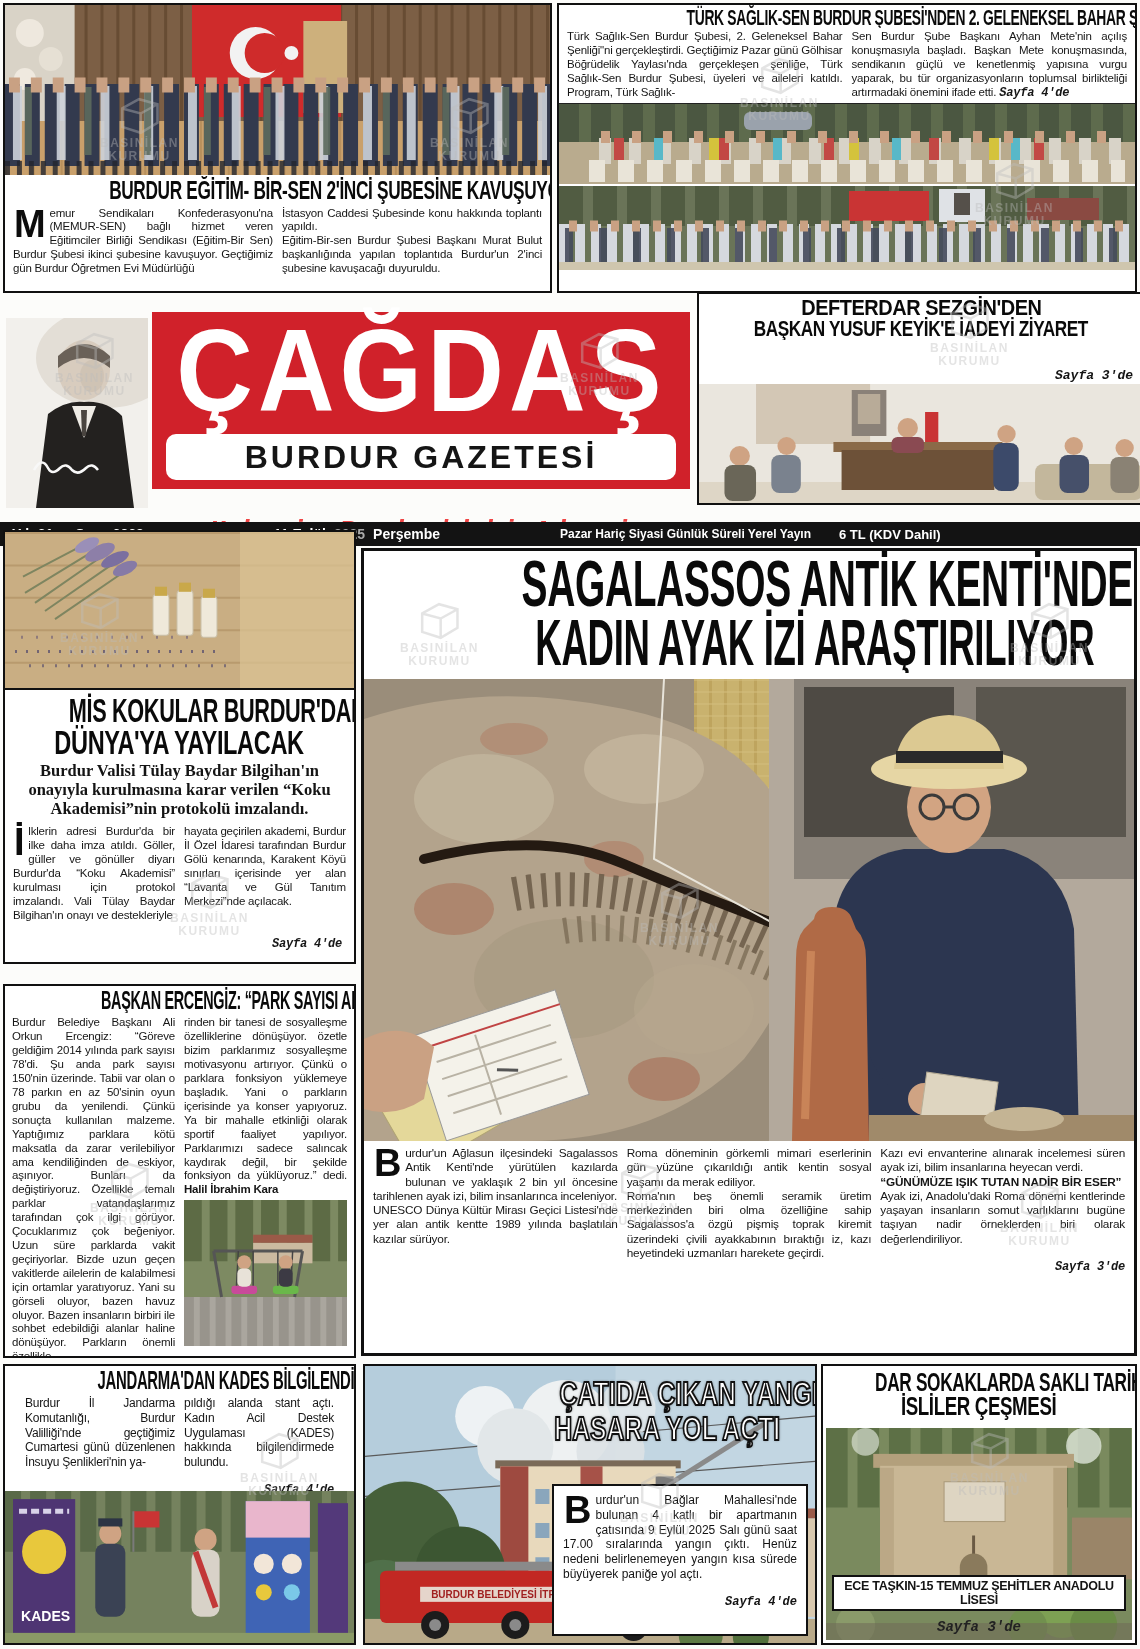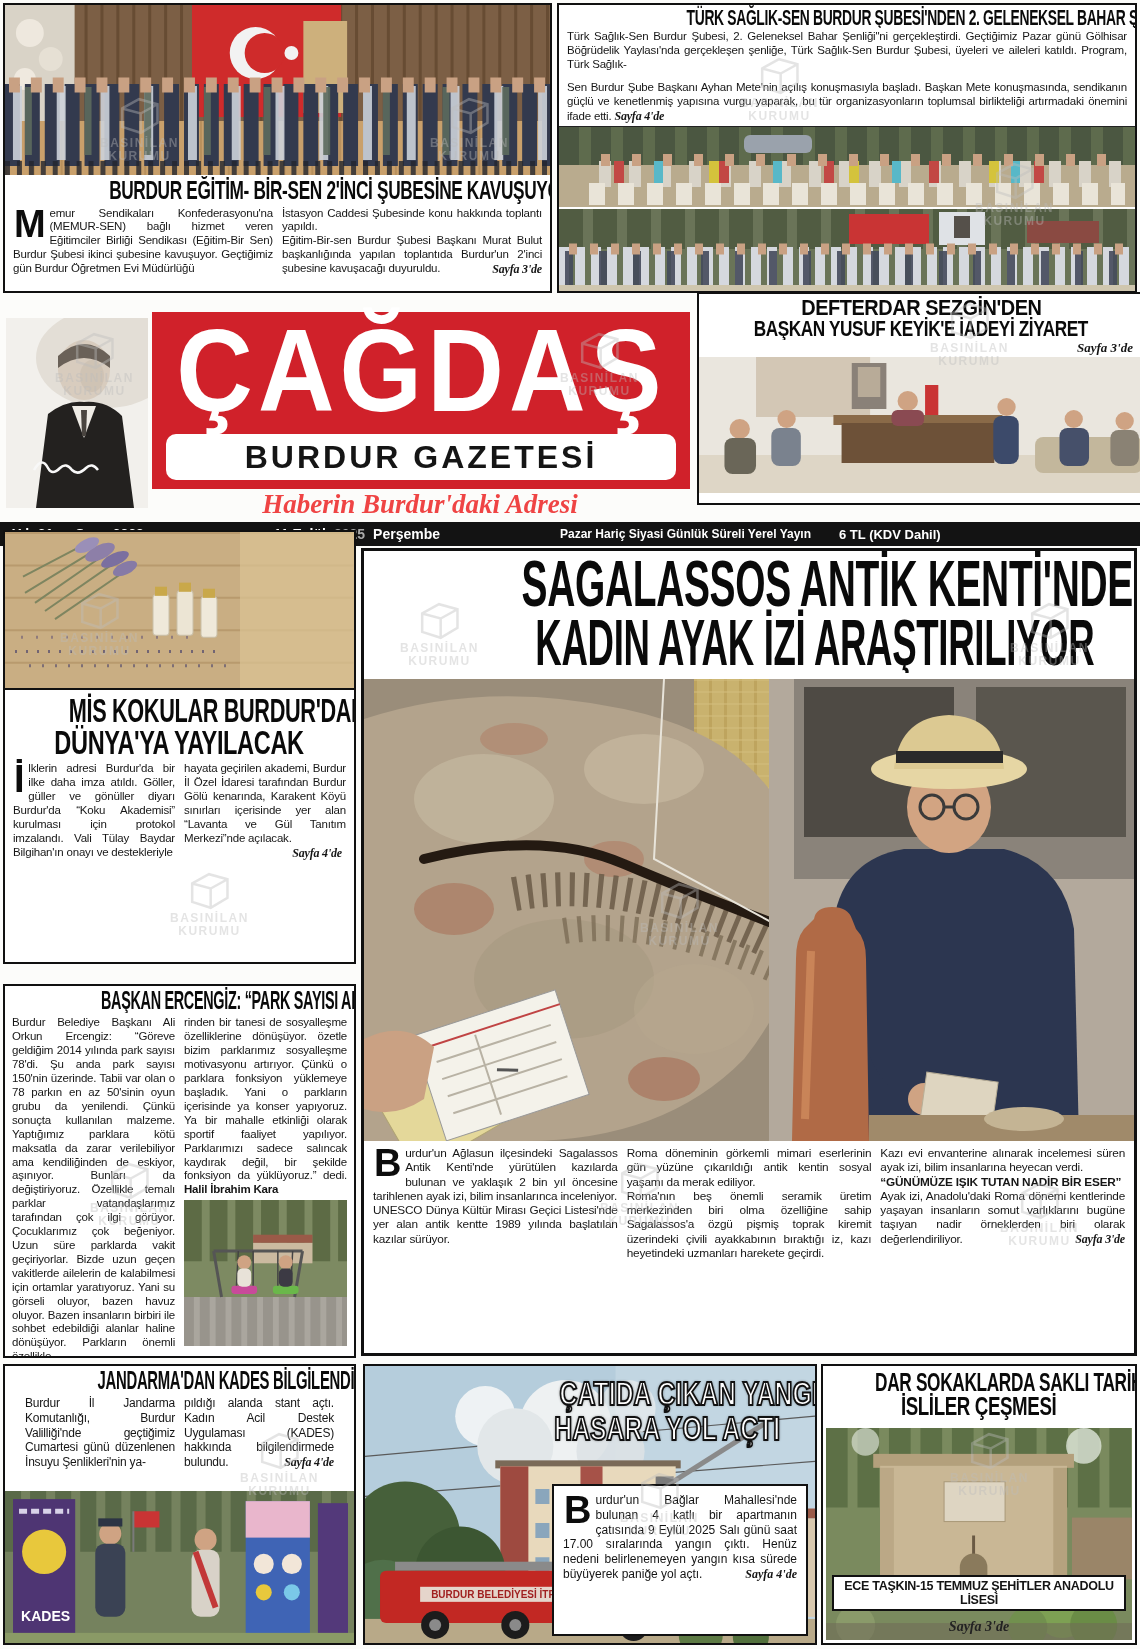--- a/index.html
+++ b/index.html
@@ -9,21 +9,21 @@
   .photo{position:relative;overflow:hidden;}
   .photo svg{width:100%;height:100%;display:block;}
   .hlwrap{text-align:center;overflow:hidden;line-height:1.02;}
   .cond{display:inline-block;white-space:nowrap;font-weight:900;color:#0a0a0a;
         letter-spacing:-0.5px;transform:scale(var(--sx,1),var(--sy,1.06));transform-origin:50% 55%;}
   .cols{display:flex;gap:9px;text-align:justify;}
   .cols .c{flex:1 1 0;min-width:0;}
   .bodytext{font-size:11.5px;line-height:1.21;letter-spacing:-0.2px;color:#161616;}
   .pre{white-space:pre-line;}
   .dc{float:left;font-weight:bold;font-size:38px;line-height:.78;padding:3px 4px 0 1px;color:#0c0c0c;}
-  .script{font-family:Liberation Serif, serif;font-style:italic;font-weight:bold;}
+  .script{font-family:Liberation Mono, monospace;font-style:italic;font-weight:bold;margin-top:28px;}
   .serifsub{font-family:"Liberation Serif",serif;font-weight:bold;text-align:center;}
   .refline{display:block;text-align:right;padding-right:4px;font-size:12px;}
   .wm{position:absolute;z-index:40;opacity:.40;pointer-events:none;display:flex;flex-direction:column;
       align-items:center;color:#bcbcbc;font-weight:bold;letter-spacing:1.5px;font-size:12px;line-height:1.1;}
   .wm svg{width:52px;height:42px;}
   .redbox{position:absolute;background:#d0212a;}
   .mast-title{color:#fff;text-align:center;}
   .mast-strip{position:absolute;left:14px;right:14px;bottom:9px;height:46px;background:#fff;border-radius:10px;
               text-align:center;}
   .infobar{position:absolute;left:0;top:522px;width:1140px;height:24px;background:#131313;color:#fff;
@@ -70,21 +70,21 @@
 Eğitim-Bir-sen Burdur Şubesi Başkanı Murat Bulut başkanlığında yapılan toplantıda Burdur'un 2'inci şubesine kavuşacağı duyuruldu.</span>
         <span class="script" style="float:right;font-size:12px;">Sayfa 3'de</span>
       </div>
     </div>
   </div>
 
   <div class="box" style="left:557px;top:3px;width:580px;height:290px;">
     <div class="hlwrap" style="padding-top:2px;">
       <span class="cond" style="--sx:.66;font-size:21px;">TÜRK SAĞLIK-SEN BURDUR ŞUBESİ'NDEN 2. GELENEKSEL BAHAR ŞENLİĞİ</span>
     </div>
-    <div class="cols bodytext" style="padding:2px 8px;flex-direction:column;">
+    <div class="cols bodytext" style="padding:2px 8px;">
       <div class="c"><span class="pre">Türk Sağlık-Sen Burdur Şubesi, 2. Geleneksel Bahar Şenliği"ni gerçekleştirdi. Geçtiğimiz Pazar günü Gölhisar Böğrüdelik Yaylası'nda gerçekleşen şenliğe, Türk Sağlık-Sen Burdur Şubesi, üyeleri ve aileleri katıldı. Program, Türk Sağlık-</span></div>
       <div class="c">
         <span class="pre">Sen Burdur Şube Başkanı Ayhan Mete'nin açılış konuşmasıyla başladı. Başkan Mete konuşmasında, sendikanın güçlü ve kenetlenmiş yapısına vurgu yaparak, bu tür organizasyonların toplumsal birlikteliği artırmadaki önemini ifade etti.</span>
         <span class="script" style="font-size:12px;">Sayfa 4'de</span>
       </div>
     </div>
     <div class="photo" style="height:80px;border-top:1.5px solid #222;">
       <svg viewBox="0 0 576 80" preserveAspectRatio="none">
         <rect width="576" height="80" fill="#b9ab8e"></rect>
         <rect width="576" height="38" fill="#5e6b4d"></rect>
@@ -205,20 +205,21 @@
         </g>
         <rect x="150" y="54" width="12" height="9" fill="#c9a84a"></rect>
         <rect x="174" y="50" width="12" height="9" fill="#c9a84a"></rect>
         <rect x="198" y="56" width="12" height="9" fill="#c9a84a"></rect>
       </svg>
     </div>
     <div class="hlwrap" style="padding-top:5px;">
       <div><span class="cond" style="--sx:.70;font-size:31px;">MİS KOKULAR BURDUR'DAN</span></div>
       <div><span class="cond" style="--sx:.76;font-size:31px;">DÜNYA'YA YAYILACAK</span></div>
     </div>
+    <div class="serifsub" style="font-size:16.5px;line-height:1.15;padding:4px 8px 2px 8px;">Burdur Valisi Tülay Baydar Bilgihan'ın onayıyla kurulmasına karar verilen “Koku Akademisi”nin protokolü imzalandı.</div>
     <div class="cols bodytext" style="padding:4px 8px 0 8px;">
       <div class="c">
         <span class="dc">İ</span><span class="pre">lklerin adresi Burdur'da bir ilke daha imza atıldı. Göller, güller ve gönüller diyarı Burdur'da “Koku Akademisi” kurulması için protokol imzalandı. Vali Tülay Baydar Bilgihan'ın onayı ve destekleriyle</span>
       </div>
       <div class="c">
         <span class="pre">hayata geçirilen akademi, Burdur İl Özel İdaresi tarafından Burdur Gölü kenarında, Karakent Köyü sınırları içerisinde yer alan “Lavanta ve Gül Tanıtım Merkezi”nde açılacak.</span>
         <span class="script refline">Sayfa 4'de</span>
       </div>
     </div>
   </div>

